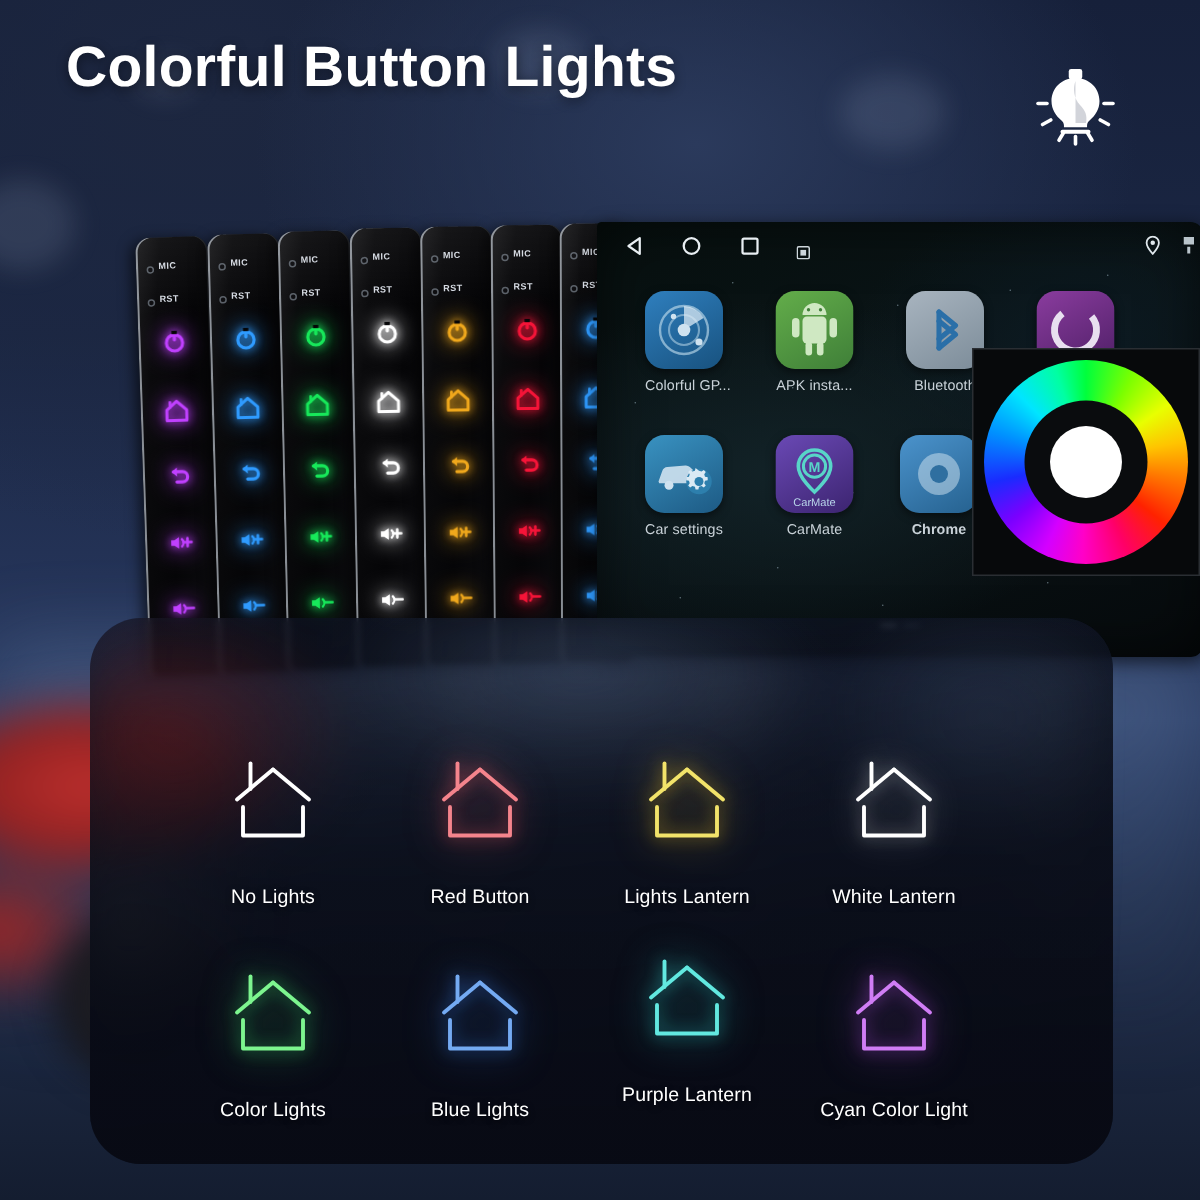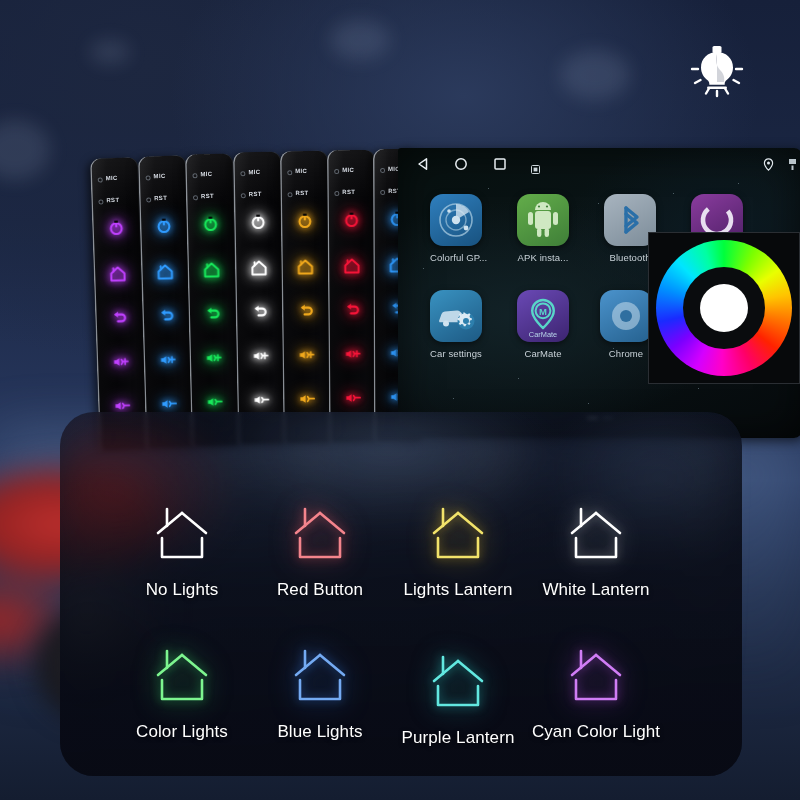--- a/index.html
+++ b/index.html
@@ -175,21 +175,21 @@
     filter:blur(16px);
   }
   .card-veil {
     position:absolute; inset:0;
     background:linear-gradient(180deg, rgba(10,14,26,.10) 0%, rgba(9,12,22,.55) 45%, rgba(8,10,20,.90) 100%);
   }
   .opt { position:absolute; width:140px; text-align:center; }
   .opt .house { height:62px; display:flex; align-items:flex-end; justify-content:center; }
   .opt .house svg { display:block; overflow:visible; }
   .opt .olbl {
-    margin-top:18px; font-size:17px; color:#ffffff; white-space:nowrap;
+    margin-top:28px; font-size:13px; color:#ffffff; white-space:nowrap;
     text-shadow:0 1px 4px rgba(0,0,0,.65); letter-spacing:.1px;
   }
 </style>
 </head>
 <body>
 
 <div class="bg-root">
   <div class="bg-sky"></div>
   <div class="bg-blurband"></div>
   <div class="bg-whitewall"></div>
@@ -198,20 +198,21 @@
   <div class="bg-pole" style="left:690px; top:420px; height:260px;"></div>
   <div class="bg-car"></div>
   <div class="bg-carwheel"></div>
   <div class="bg-speck" style="left:90px;top:40px;width:40px;height:24px;"></div>
   <div class="bg-speck" style="left:330px;top:20px;width:60px;height:40px;"></div>
   <div class="bg-speck" style="left:560px;top:50px;width:70px;height:50px;"></div>
   <div class="bg-speck" style="left:-20px;top:120px;width:70px;height:60px;"></div>
 </div>
 
 <div class="header">
+  <div class="title">Colorful Button Lights</div>
   <div class="bulb-wrap">
     <svg viewBox="0 0 62 62" width="62" height="62">
       <g fill="#ffffff">
         <rect x="26.5" y="8" width="9" height="7" rx="1.6"></rect>
         <path d="M31 14c-9.2 0-16 6.8-16 15.4 0 5.6 3 9.9 6.3 12.6 1.3 1 2 2.3 2 3.7v1.1h15.4v-1.1c0-1.4.7-2.7 2-3.7 3.3-2.7 6.3-7 6.3-12.6C47 20.8 40.2 14 31 14z"></path>
         <rect x="21" y="48.5" width="20" height="2.6" rx="1.3"></rect>
       </g>
       <g stroke="#ffffff" stroke-width="2.4" stroke-linecap="round">
         <line x1="6" y1="31" x2="12" y2="31"></line>
         <line x1="50" y1="31" x2="56" y2="31"></line>
@@ -634,21 +635,21 @@
             <div style="position:absolute;inset:0;background:linear-gradient(150deg,#6a49b5,#3c2470)"></div>
             <svg viewBox="0 0 52 52" style="position:absolute;inset:0" width="52" height="52">
               <path d="M26 10c-6 0-10.8 4.8-10.8 10.8C15.2 28.6 26 38 26 38s10.8-9.4 10.8-17.2C36.8 14.8 32 10 26 10z" fill="none" stroke="#58d5c8" stroke-width="2.4"></path>
               <circle cx="26" cy="20.8" r="7.4" fill="none" stroke="#58d5c8" stroke-width="2"></circle>
               <text x="26" y="24.6" font-family="Liberation Sans, sans-serif" font-size="9.5" font-weight="700" fill="#58d5c8" text-anchor="middle">M</text>
               <text x="26" y="47" font-family="Liberation Sans, sans-serif" font-size="7.4" fill="#b9d6ea" text-anchor="middle">CarMate</text>
             </svg>
           </div>
           <div class="lb">CarMate</div>
         </div>
-        <div class="app" style="left: 184px; top: 96px;">
+        <div class="app" style="left: 184px; top: 96px; font-weight: bold;">
           <div class="ic">
             <div style="position:absolute;inset:0;background:linear-gradient(150deg,#4b93cc,#25618f)"></div>
             <svg viewBox="0 0 52 52" style="position:absolute;inset:0" width="52" height="52">
               <circle cx="26" cy="26" r="14" fill="#d4e6f2" opacity=".5"></circle>
               <circle cx="26" cy="26" r="6" fill="#2f6fa0"></circle>
             </svg>
           </div>
           <div class="lb">Chrome</div>
         </div>
         <div class="app" style="left: 275px; top: 96px;">
@@ -746,21 +747,21 @@
         <div class="house">
           <svg width="58" height="54" viewBox="0 0 58 54" style="filter:drop-shadow(0 0 5px rgba(60,130,240,0.55)) drop-shadow(0 0 12px rgba(60,130,240,0.55))">
             <path d="M29 5 L53 25" fill="none" stroke="#74aaf2" stroke-width="2.6" stroke-linecap="round"></path>
             <path d="M29 5 L5 25" fill="none" stroke="#74aaf2" stroke-width="2.6" stroke-linecap="round"></path>
             <path d="M14 18 L14 1" fill="none" stroke="#74aaf2" stroke-width="2.6" stroke-linecap="round"></path>
             <path d="M9 30 L9 49 L49 49 L49 30" fill="none" stroke="#74aaf2" stroke-width="2.6" stroke-linecap="round" stroke-linejoin="round"></path>
           </svg>
         </div>
         <div class="olbl">Blue Lights</div>
       </div>
-      <div class="opt" style="left: 328px; top: 236px; text-align: center;">
+      <div class="opt" style="left: 328px; top: 220px; text-align: center;">
         <div class="house">
           <svg width="58" height="54" viewBox="0 0 58 54" style="filter:drop-shadow(0 0 5px rgba(50,220,215,0.55)) drop-shadow(0 0 12px rgba(50,220,215,0.55))">
             <path d="M29 5 L53 25" fill="none" stroke="#62e8e0" stroke-width="2.6" stroke-linecap="round"></path>
             <path d="M29 5 L5 25" fill="none" stroke="#62e8e0" stroke-width="2.6" stroke-linecap="round"></path>
             <path d="M14 18 L14 1" fill="none" stroke="#62e8e0" stroke-width="2.6" stroke-linecap="round"></path>
             <path d="M9 30 L9 49 L49 49 L49 30" fill="none" stroke="#62e8e0" stroke-width="2.6" stroke-linecap="round" stroke-linejoin="round"></path>
           </svg>
         </div>
         <div class="olbl">Purple Lantern</div>
       </div>

